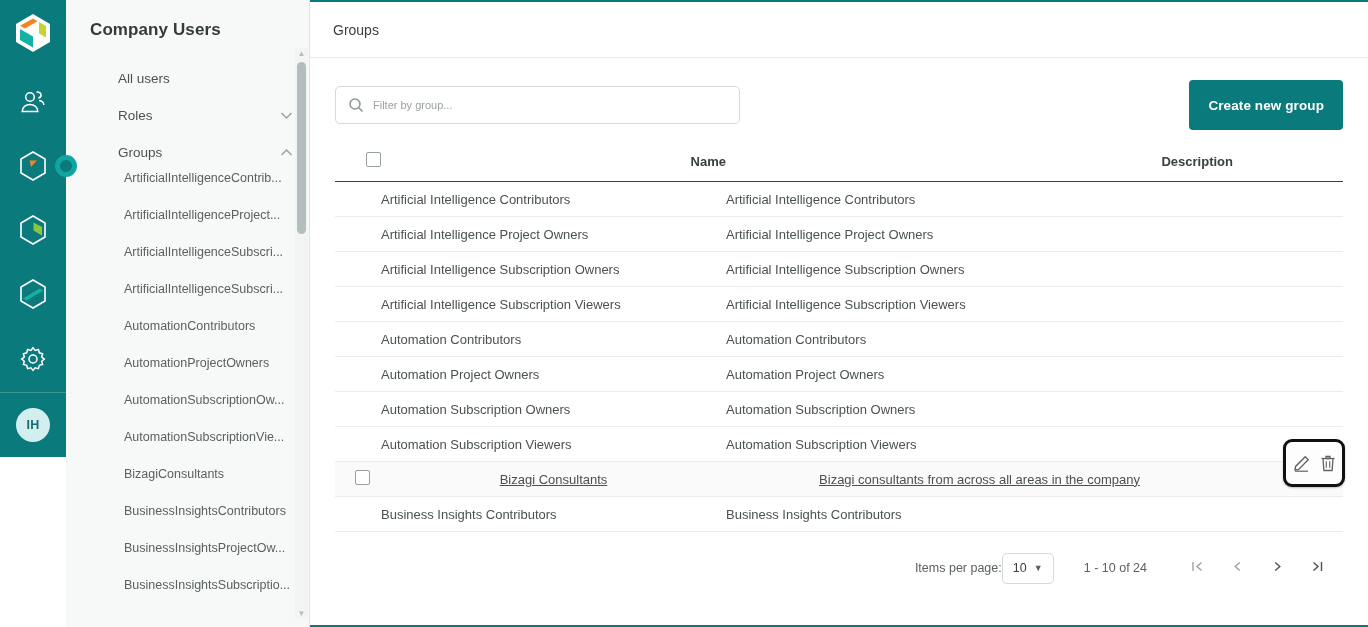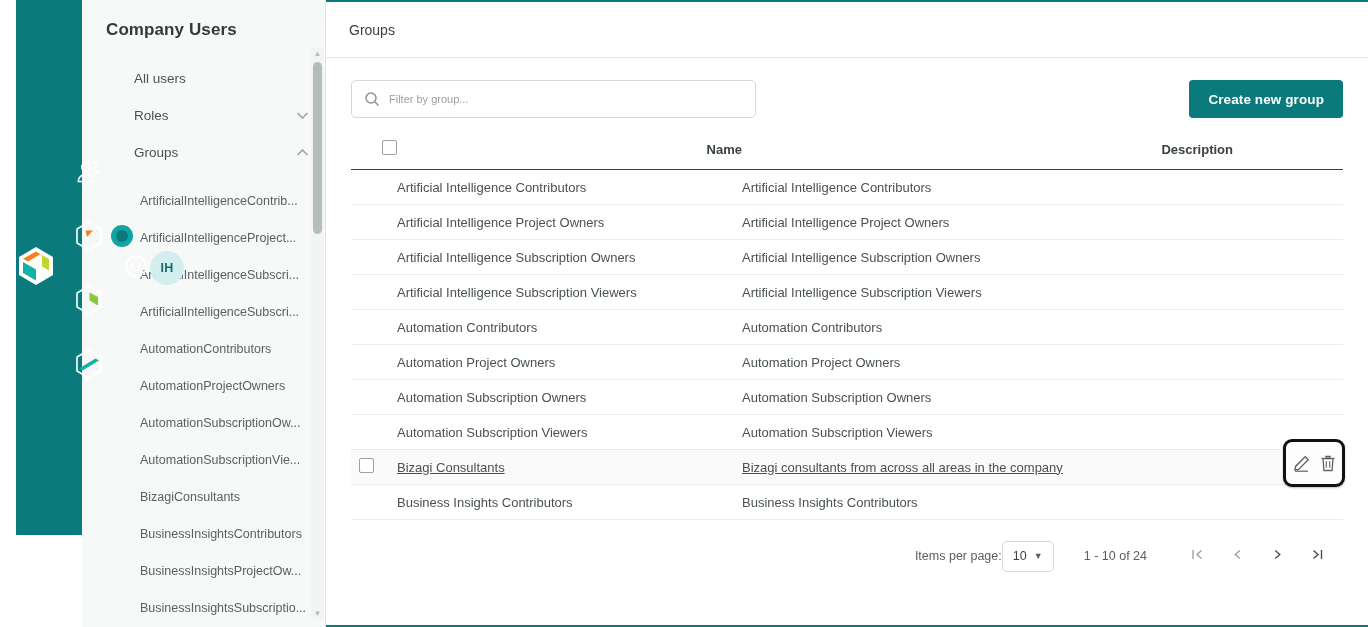--- a/index.html
+++ b/index.html
@@ -10,24 +10,24 @@
     overflow: hidden;
   }
   .app {
     display: flex;
     width: 1368px; height: 627px;
     position: relative;
   }
 
   
   .rail {
-    width: 66px; min-width: 66px; height: 535px;
+    width: 66px; min-width: 66px; height: 457px;
     background: #0b7a7c;
-    display: flex; flex-direction: row; align-items: center;
-    position: relative; z-index: 5; margin-left: 16px;
+    display: flex; flex-direction: column; align-items: center;
+    position: relative; z-index: 5;
   }
   .rail-logo { margin-top: 12px; margin-bottom: 16px; width: 40px; height: 42px;
     display:flex; align-items:center; justify-content:center; }
   .rail-icons { display: flex; flex-direction: column; align-items: center; width: 100%; }
   .rail-item {
     width: 66px; height: 64px;
     display: flex; align-items: center; justify-content: center;
     position: relative; cursor: pointer;
   }
   .rail-item svg { display:block; }
@@ -63,21 +63,21 @@
     letter-spacing: .1px;
   }
   .nav-list { flex: 1; overflow: hidden; padding-top: 4px; position: relative; padding-left: 28px; }
   .nav-row {
     display: flex; align-items: center; justify-content: space-between;
     padding: 0 16px 0 24px; height: 37px; cursor: pointer;
     font-size: 13.5px; color: #4b5252;
   }
   .nav-row .chev { color: #9aa1a1; display:flex; align-items:center; }
   .nav-sub {
-    padding: 0 12px 0 30px; height: 37px; display:flex; align-items:flex-end;
+    padding: 0 12px 0 30px; height: 37px; display:flex; align-items:flex-start;
     font-size: 12.5px; color: #5a6161; cursor: pointer;
     white-space: nowrap; overflow: hidden; text-overflow: ellipsis;
   }
   .nav-sub span { overflow:hidden; text-overflow: ellipsis; white-space: nowrap; display:block; width:100%; }
 
   
   .nav-scroll {
     position: absolute; right: 1px; top: 48px; bottom: 8px; width: 13px;
     background: #f3f4f4;
   }
@@ -116,40 +116,40 @@
   }
   .search-box .s-icon { margin-right: 9px; display:flex; color:#8c9393; }
   .search-box input {
     border: 0; outline: 0; flex: 1; font-size: 11px; color: #3a4141;
     font-family: "Liberation Sans", sans-serif; background: transparent;
   }
   .search-box input::placeholder { color: #9ba1a1; }
 
   .btn-primary {
     background: #0b7a7c; color: #fff; border: 0; border-radius: 4px;
-    height: 38px; padding: 0 19px; font-size: 13.5px; font-weight: 700;
+    height: 50px; padding: 0 19px; font-size: 13.5px; font-weight: 700;
     cursor: pointer; font-family: "Liberation Sans", sans-serif;
     letter-spacing: .1px;
   }
 
   
   table { width: 100%; border-collapse: collapse; margin-top: 22px; }
   thead th {
     text-align: right; font-size: 13px; font-weight: 600; color: #3a4141;
     padding: 0 0 11px 0; border-bottom: 1.5px solid #3a4141;
   }
   th.c-check, td.c-check { width: 46px; padding-left: 8px; }
   th.c-name, td.c-name { width: 345px; }
   th.c-desc, td.c-desc { }
   th.c-act, td.c-act { width: 110px; }
   tbody td {
     font-size: 13px; color: #4a5151; height: 35px;
     border-bottom: 1px solid #eceeee; vertical-align: middle;
   }
-  tbody tr.selected td { background: #fafafa; }
+  tbody tr.selected td { background: #fafafa; text-align: center; }
   tbody tr.selected td.c-name span,
   tbody tr.selected td.c-desc span { text-decoration: underline; }
   .checkbox {
     width: 15px; height: 15px; border: 1px solid #9aa1a1; border-radius: 2px;
     background: #fff; display: inline-block; cursor: pointer;
   }
   .row-actions {
     position: absolute; right: 23px; top: 437px;
     width: 62px; height: 48px;
     border: 3px solid #111; border-radius: 9px;

